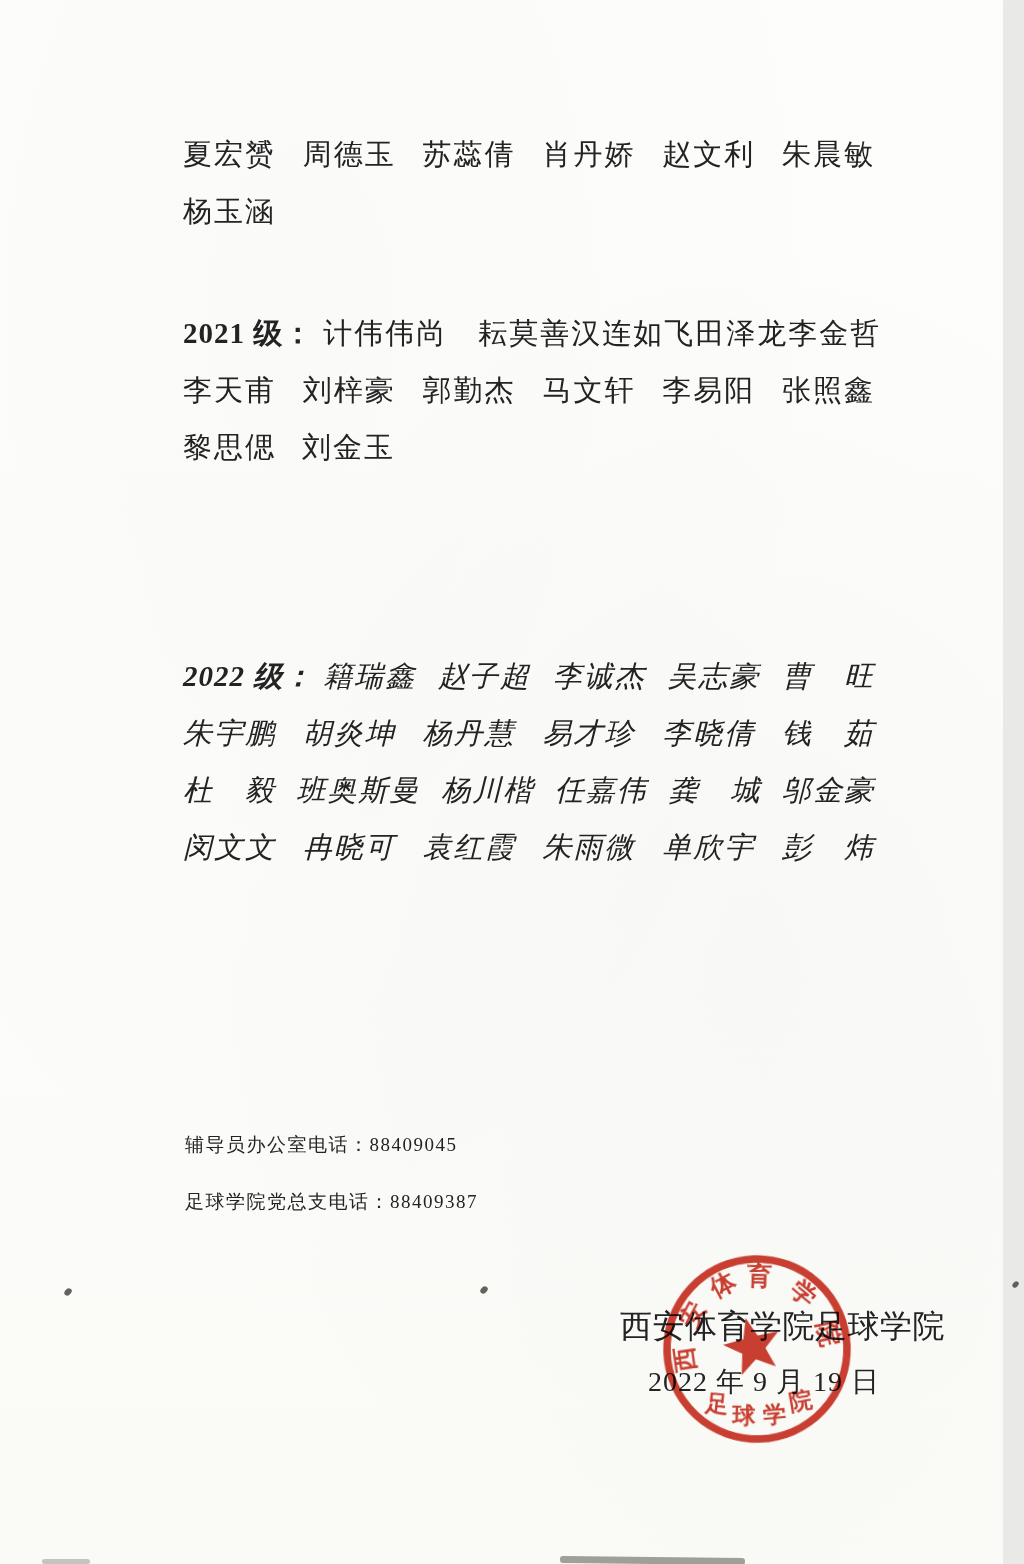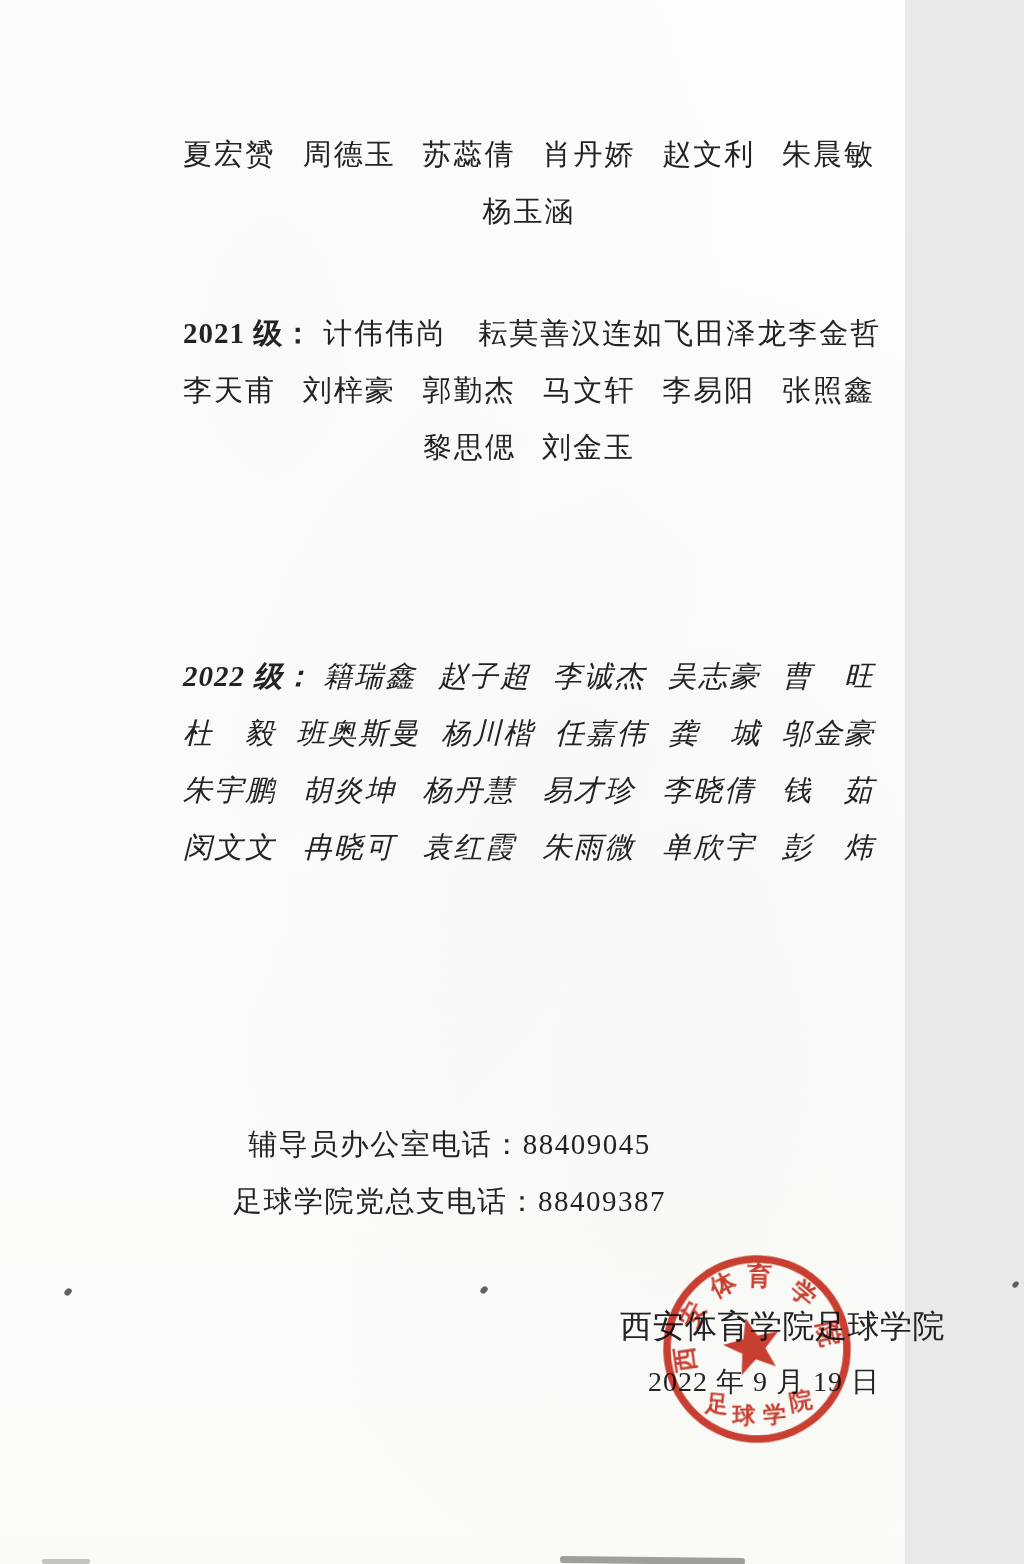--- a/index.html
+++ b/index.html
@@ -3,49 +3,49 @@
 <meta charset="utf-8">
 <style>
   html,body{margin:0;padding:0;}
   body{
     width:1024px;height:1564px;
     background:#e9e9e7;
     font-family:"Liberation Serif","DejaVu Serif",serif;
     overflow:hidden;
   }
   .page{
-    position:relative;width:905px;height:1564px;
+    position:relative;width:1003px;height:1564px;
     background:
       radial-gradient(ellipse at 30% 20%, rgba(0,0,0,0.012), transparent 60%),
       radial-gradient(ellipse at 75% 60%, rgba(60,60,50,0.02), transparent 55%),
       linear-gradient(180deg,#fdfdfc 0%,#fcfcfa 60%,#fafaf7 100%);
     color:#232323;
   }
   
   .section{position:absolute;left:183px;width:692px;}
   .sec-0{top:126px;}
   .sec-1{top:305px;}
   .sec-2{top:648px;font-style:italic;}
   .row{
     height:57px;display:flex;align-items:center;
     font-size:29px;letter-spacing:2px;white-space:nowrap;
   }
   .row.between{justify-content:space-between;}
-  .row.start{justify-content:center;gap:26px;}
+  .row.start{justify-content:flex-start;gap:26px;}
   .prefix{font-weight:bold;letter-spacing:1px;margin-right:10px;}
   .name{display:inline-block;}
   
   .notice{
     position:absolute;left:133px;top:941px;width:743px;
     font-size:29px;line-height:57px;letter-spacing:1.5px;
     text-align:justify;text-indent:36px;
   }
   
   .contacts{position:absolute;left:185px;top:1116px;}
-  .contacts .row{font-size:29px;letter-spacing:1.5px;margin-left:48px;}
+  .contacts .row{font-size:19px;letter-spacing:1.5px;}
   
   .sig-org{
     position:absolute;left:620px;top:1305px;
     font-size:32px;letter-spacing:0.5px;z-index:2;white-space:nowrap;
   }
   .sig-date{
     position:absolute;left:648px;top:1363px;
     font-size:28px;letter-spacing:1px;z-index:2;white-space:nowrap;
   }
   
@@ -116,34 +116,34 @@
     </div>
   <div class="section sec-2">
       <div class="row between">
         <span class="name"><span class="prefix">2022 级：</span>籍瑞鑫</span>
         <span class="name">赵子超</span>
         <span class="name">李诚杰</span>
         <span class="name">吴志豪</span>
         <span class="name">曹　旺</span>
       </div>
       <div class="row between">
+        <span class="name">朱宇鹏</span>
+        <span class="name">胡炎坤</span>
+        <span class="name">杨丹慧</span>
+        <span class="name">易才珍</span>
+        <span class="name">李晓倩</span>
+        <span class="name">钱　茹</span>
+      </div>
+      <div class="row between">
         <span class="name">杜　毅</span>
         <span class="name">班奥斯曼</span>
         <span class="name">杨川楷</span>
         <span class="name">任嘉伟</span>
         <span class="name">龚　城</span>
         <span class="name">邬金豪</span>
-      </div>
-      <div class="row between">
-        <span class="name">朱宇鹏</span>
-        <span class="name">胡炎坤</span>
-        <span class="name">杨丹慧</span>
-        <span class="name">易才珍</span>
-        <span class="name">李晓倩</span>
-        <span class="name">钱　茹</span>
       </div>
       <div class="row between">
         <span class="name">闵文文</span>
         <span class="name">冉晓可</span>
         <span class="name">袁红霞</span>
         <span class="name">朱雨微</span>
         <span class="name">单欣宇</span>
         <span class="name">彭　炜</span>
       </div>
     </div>

